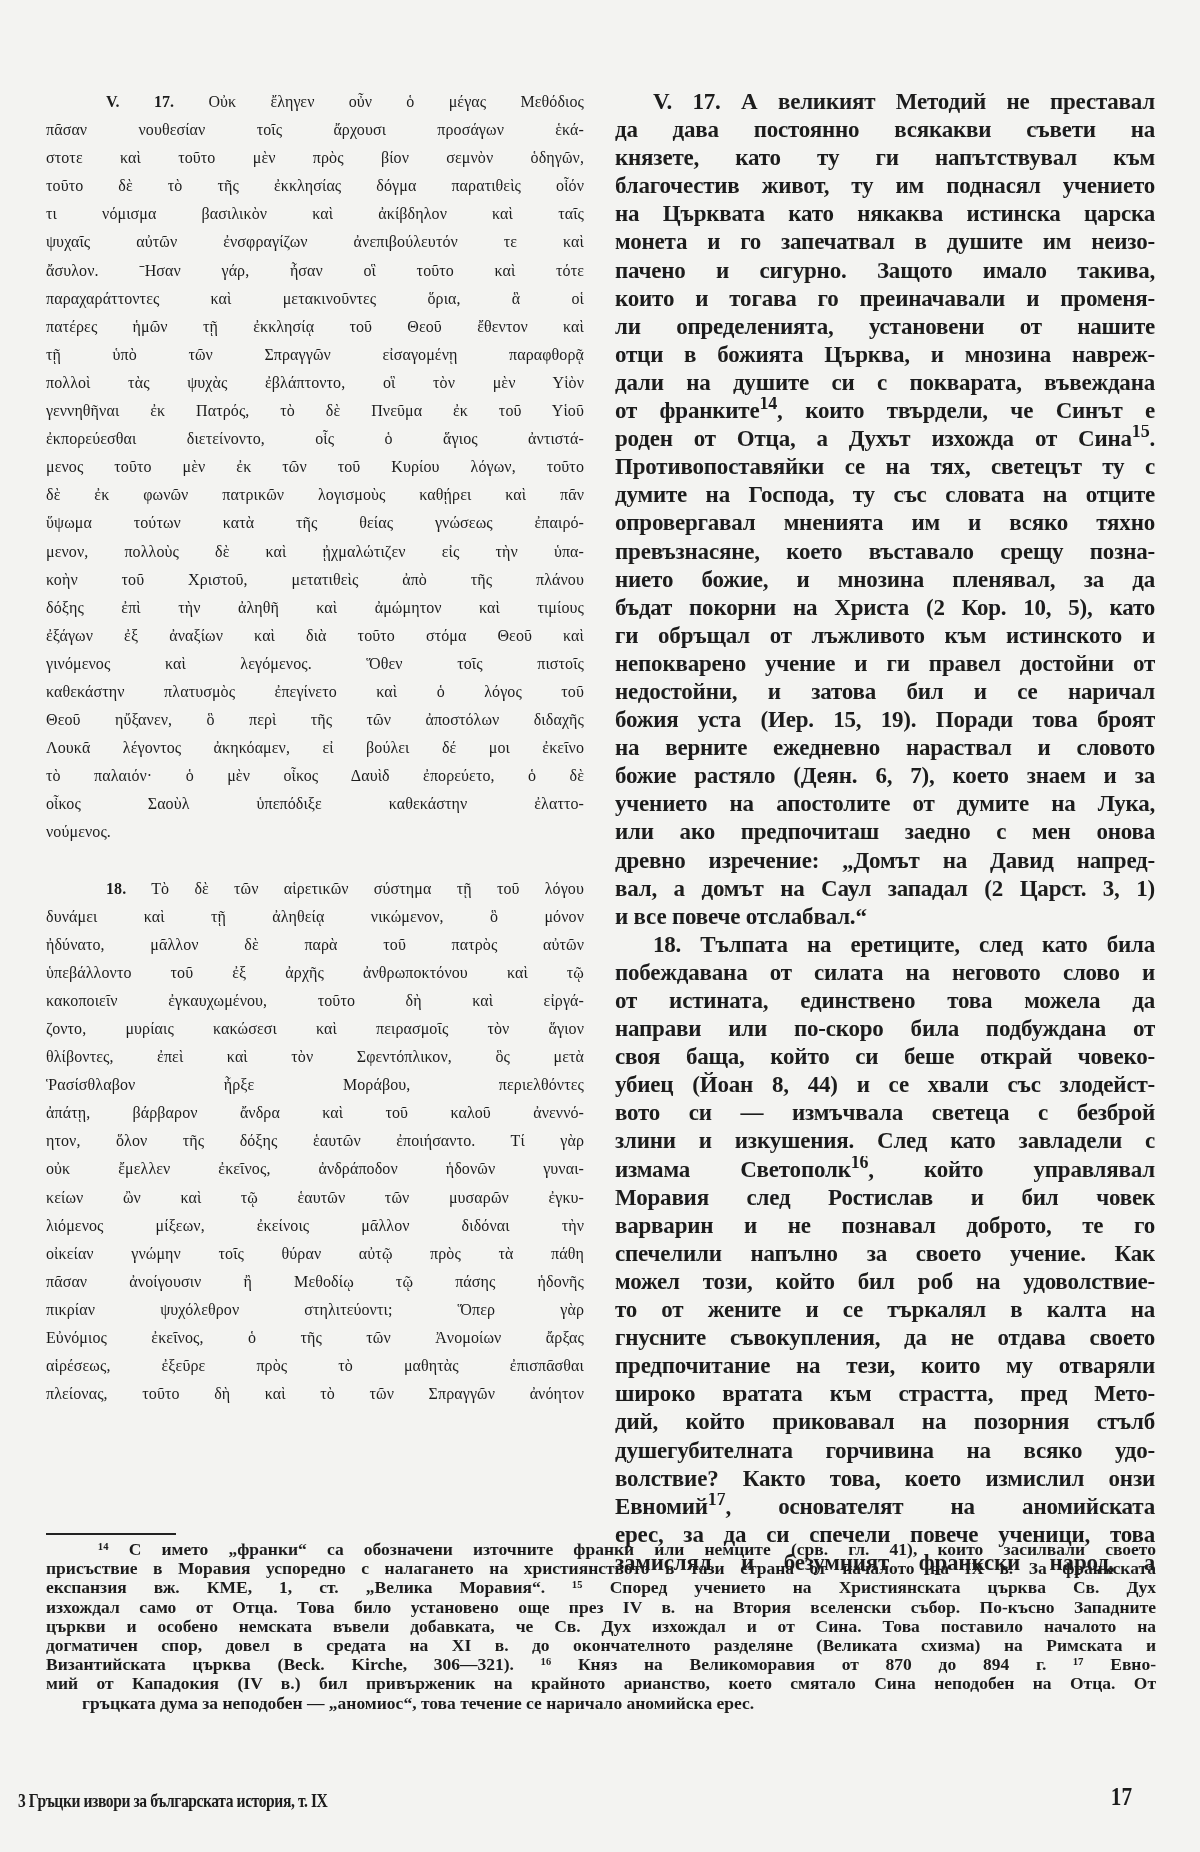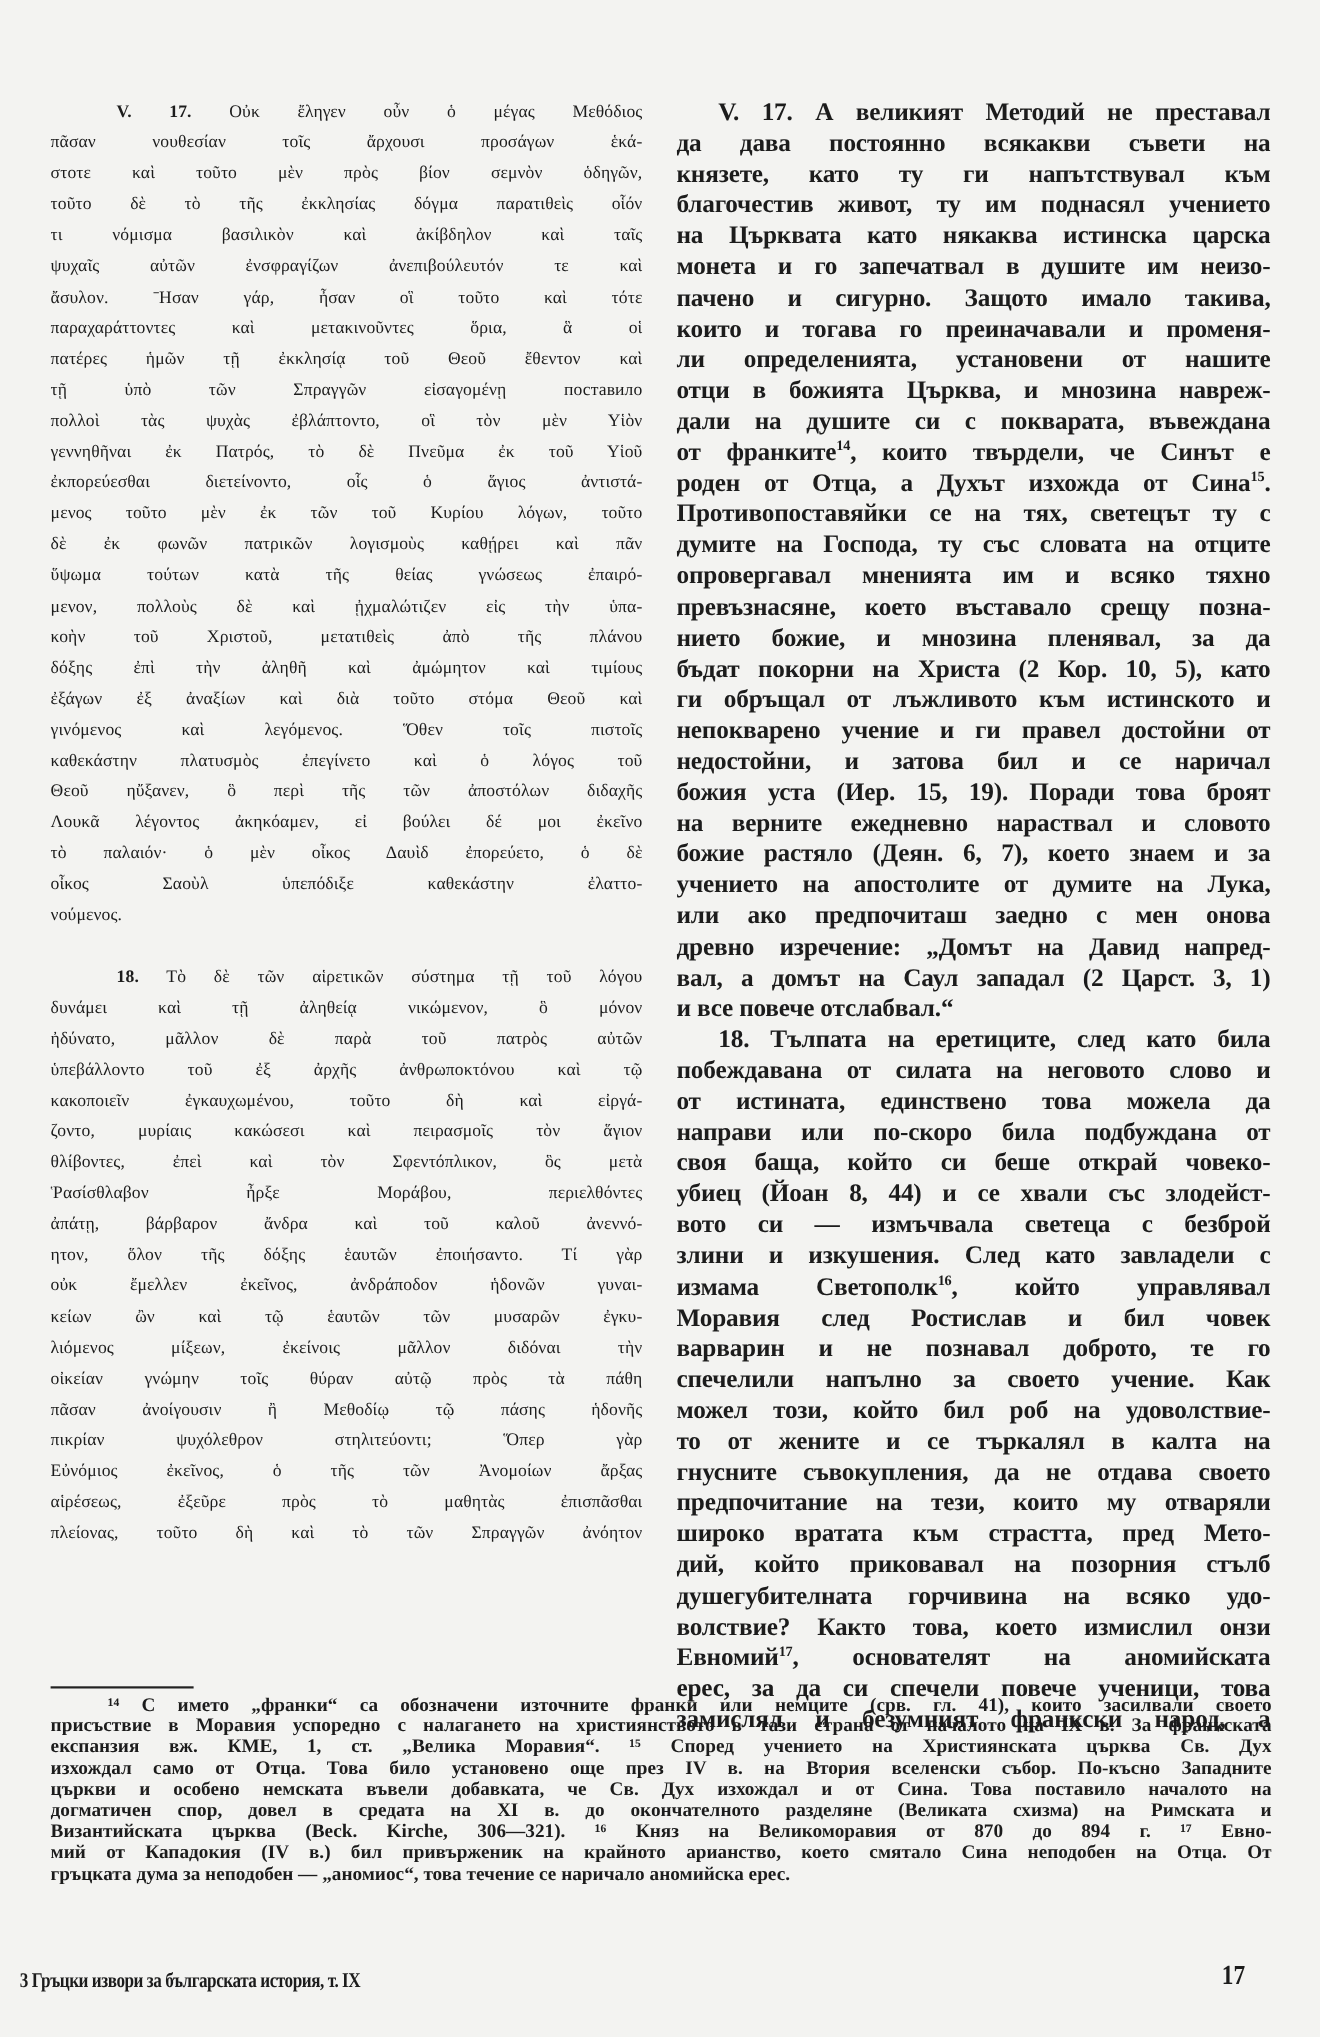--- a/index.html
+++ b/index.html
@@ -25,41 +25,41 @@
     white-space: nowrap;
     overflow: hidden;
   }
   .col-greek .line { font-size: 16px; letter-spacing: 0.1px; }
   .col-bg .line { font-size: 23px; font-weight: bold; letter-spacing: -0.2px; }
   .line.last { text-align-last: left; }
   .line.indent { padding-left: 60px; }
   .col-bg .line.indent { padding-left: 38px; }
   .para-gap { height: 28px; }
   .num { font-weight: bold; }
-  sup { font-size: 13px; line-height: 0; vertical-align: super; }
+  sup { font-size: 18px; line-height: 0; vertical-align: super; }
   .rule {
     position: absolute; left: 46px; top: 1533px;
     width: 130px; height: 0; border-top: 2px solid #222;
   }
   .footnotes {
     position: absolute; left: 46px; top: 1540px; width: 1110px;
   }
   .fn-line {
     display: block;
     font-size: 17.5px;
     line-height: 19.2px;
     height: 19.2px;
     font-weight: bold;
     text-align: justify;
     text-align-last: justify;
     white-space: nowrap;
     overflow: hidden;
   }
   .fn-line.indent { padding-left: 52px; }
-  .fn-line.last { text-align-last: left; }
+  .fn-line.last { text-align-last: left; margin-left: 36px; }
   .footer-left {
     position: absolute; left: 18px; top: 1790px;
     font-size: 19px; font-weight: bold; letter-spacing: -0.5px;
     font-family: "Liberation Serif", serif;
     transform: scaleX(0.82); transform-origin: left center;
   }
   .footer-right {
     position: absolute; right: 68px; top: 1783px;
     font-size: 25px; font-weight: bold;
     transform: scaleX(0.85); transform-origin: right center;
@@ -73,21 +73,21 @@
   <div class="col col-greek" id="greek-col">
       <span class="line indent"><span class="num">V. 17.</span>  Οὐκ ἔληγεν οὖν ὁ μέγας Μεθόδιος</span>
       <span class="line">πᾶσαν νουθεσίαν τοῖς ἄρχουσι προσάγων ἑκά-</span>
       <span class="line">στοτε καὶ τοῦτο μὲν πρὸς βίον σεμνὸν ὁδηγῶν,</span>
       <span class="line">τοῦτο δὲ τὸ τῆς ἐκκλησίας δόγμα παρατιθεὶς οἷόν</span>
       <span class="line">τι νόμισμα βασιλικὸν καὶ ἀκίβδηλον καὶ ταῖς</span>
       <span class="line">ψυχαῖς αὐτῶν ἐνσφραγίζων ἀνεπιβούλευτόν τε καὶ</span>
       <span class="line">ἄσυλον. ˉΗσαν γάρ, ἦσαν οἳ τοῦτο καὶ τότε</span>
       <span class="line">παραχαράττοντες καὶ μετακινοῦντες ὅρια, ἃ οἱ</span>
       <span class="line">πατέρες ἡμῶν τῇ ἐκκλησίᾳ τοῦ Θεοῦ ἔθεντον καὶ</span>
-      <span class="line">τῇ ὑπὸ τῶν Σπραγγῶν εἰσαγομένῃ поставило</span>
+      <span class="line">τῇ ὑπὸ τῶν Σπραγγῶν εἰσαγομένῃ παραφθορᾷ</span>
       <span class="line">πολλοὶ τὰς ψυχὰς ἐβλάπτοντο, οἳ τὸν μὲν Υἱὸν</span>
       <span class="line">γεννηθῆναι ἐκ Πατρός, τὸ δὲ Πνεῦμα ἐκ τοῦ Υἱοῦ</span>
       <span class="line">ἐκπορεύεσθαι διετείνοντο, οἷς ὁ ἅγιος ἀντιστά-</span>
       <span class="line">μενος τοῦτο μὲν ἐκ τῶν τοῦ Κυρίου λόγων, τοῦτο</span>
       <span class="line">δὲ ἐκ φωνῶν πατρικῶν λογισμοὺς καθῄρει καὶ πᾶν</span>
       <span class="line">ὕψωμα τούτων κατὰ τῆς θείας γνώσεως ἐπαιρό-</span>
       <span class="line">μενον, πολλοὺς δὲ καὶ ᾐχμαλώτιζεν εἰς τὴν ὑπα-</span>
       <span class="line">κοὴν τοῦ Χριστοῦ, μετατιθεὶς ἀπὸ τῆς πλάνου</span>
       <span class="line">δόξης ἐπὶ τὴν ἀληθῆ καὶ ἀμώμητον καὶ τιμίους</span>
       <span class="line">ἐξάγων ἐξ ἀναξίων καὶ διὰ τοῦτο στόμα Θεοῦ καὶ</span>

